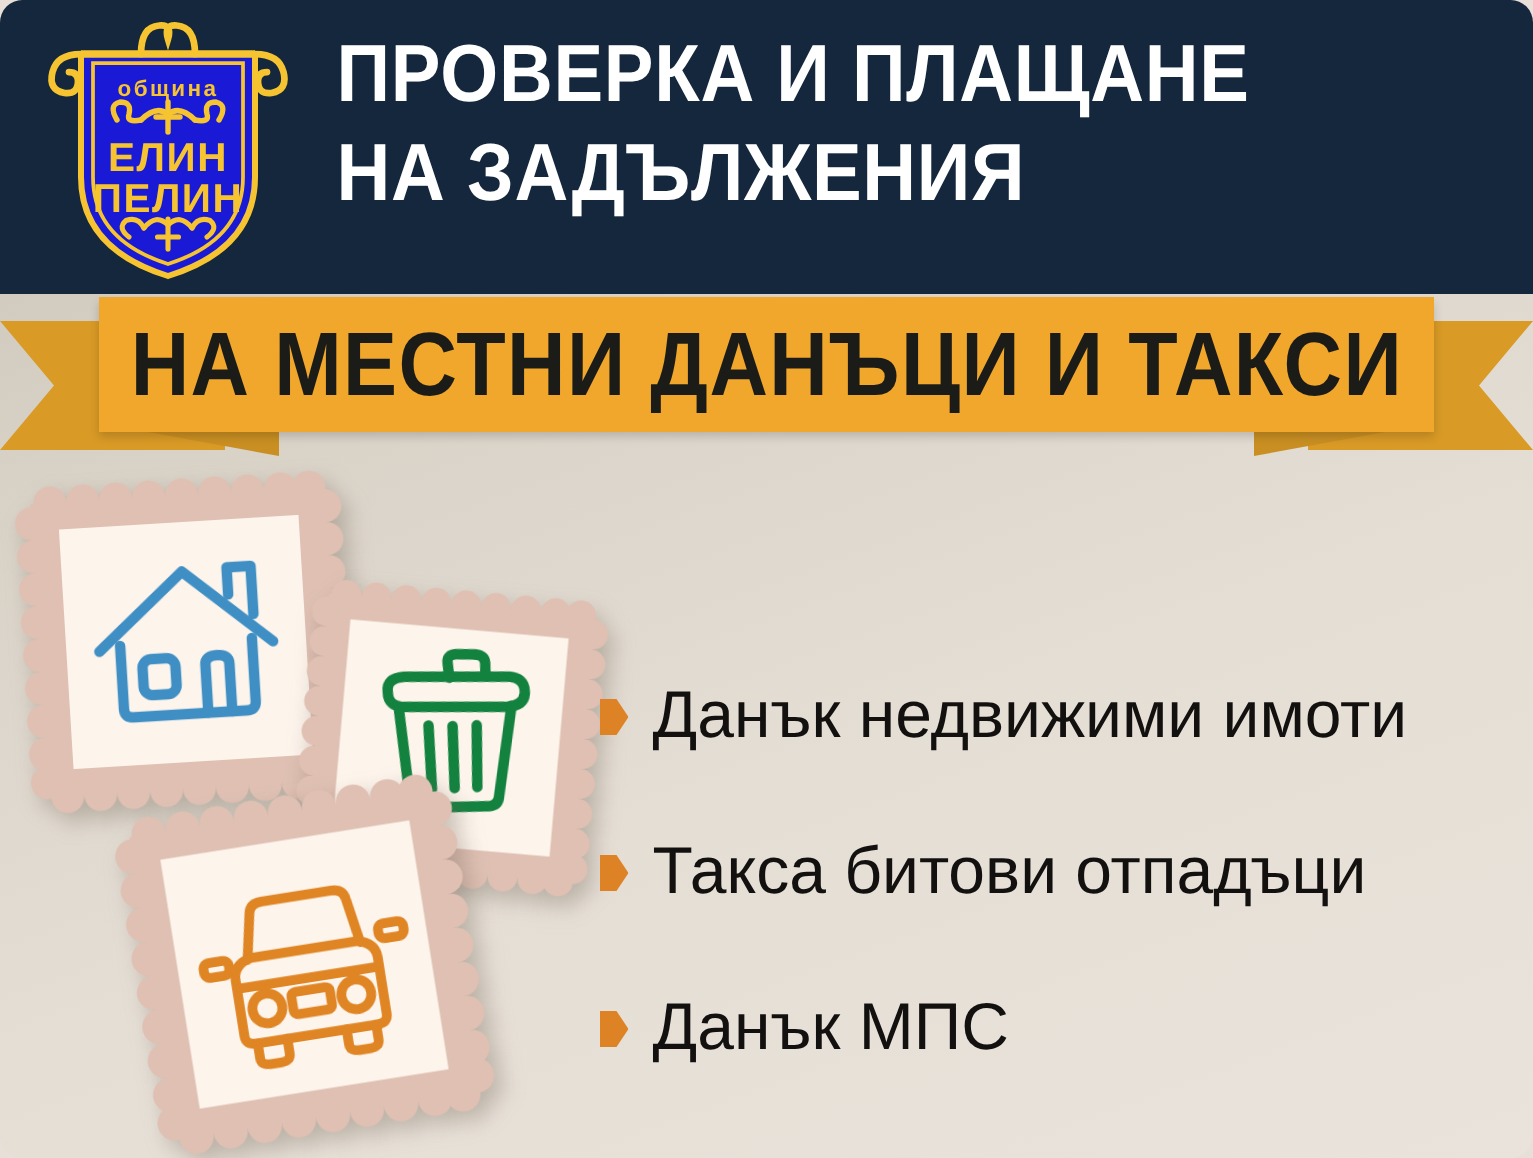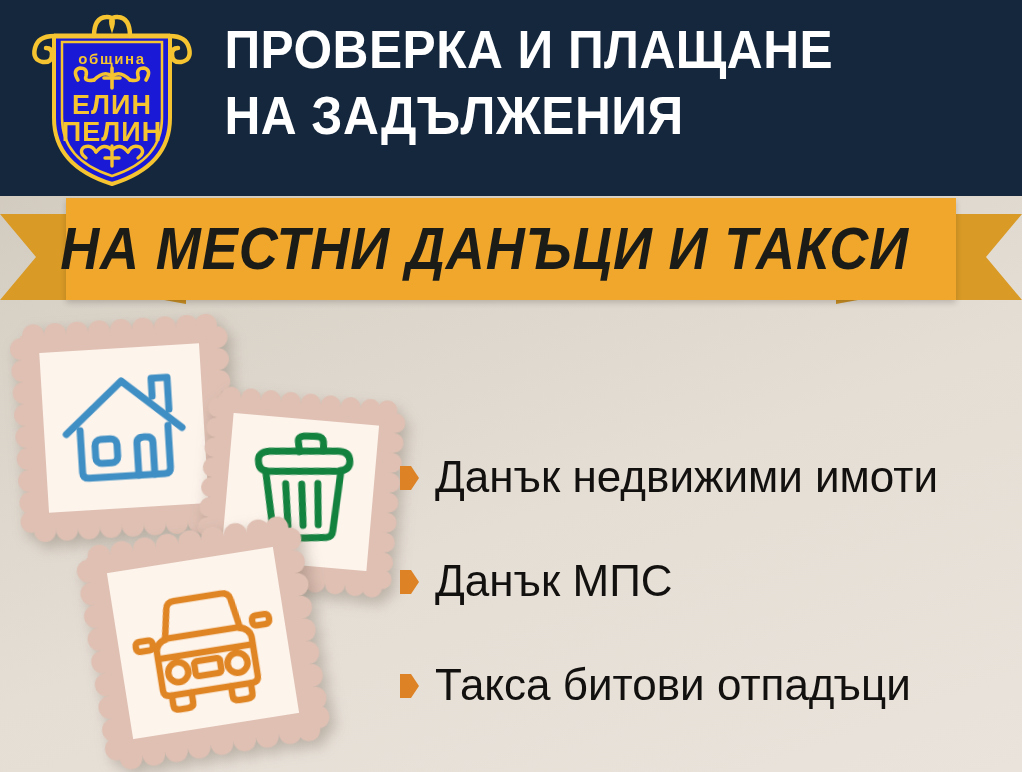--- a/index.html
+++ b/index.html
@@ -14,20 +14,21 @@
     font-family: "Liberation Sans", sans-serif;
     background: #e8e0d8;
   }
 
   #poster {
     position: relative;
     width: 1022px;
     height: 772px;
     overflow: hidden;
     background: linear-gradient(160deg, #c9c1b3 0%, #d8d1c6 28%, #e5ded5 62%, #eae3db 100%);
+    border-radius: 15px;
   }
 
   
   .header {
     position: absolute;
     left: 0; top: 0;
     width: 1022px;
     height: 196px;
     background: #14273d;
     z-index: 5;
@@ -93,27 +94,26 @@
     background: #c98f22;
   }
   .ribbon-fold.left  { left: 66px;  clip-path: polygon(0 0, 120px 0, 120px 22px); }
   .ribbon-fold.right { right: 66px; clip-path: polygon(0 0, 120px 0, 0 22px); }
 
   .ribbon-main {
     position: absolute;
     left: 66px;
     top: 2px;
     width: 890px;
-    height: 102px;
+    height: 90px;
     background: #f0a72c;
     display: flex;
     align-items: center;
-    justify-content: flex-end;
+    justify-content: center;
     box-shadow: 0 3px 6px rgba(0,0,0,0.17);
-    font-style: italic;
   }
   .ribbon-text {
     color: #1b1b18;
     font-family: "Liberation Sans Narrow", "Liberation Sans", sans-serif;
     font-weight: bold;
     font-size: 60px;
     line-height: 62px;
     letter-spacing: 1px;
     transform: scaleX(0.9);
     white-space: nowrap;
@@ -394,23 +394,23 @@
 
   <div class="list">
 
     <div class="list-item">
       <span class="bullet"></span>
       <span class="list-label">Данък недвижими имоти</span>
     </div>
 
     <div class="list-item">
       <span class="bullet"></span>
-      <span class="list-label">Данък МПС</span>
+      <span class="list-label">Такса битови отпадъци</span>
     </div>
 
     <div class="list-item">
       <span class="bullet"></span>
-      <span class="list-label">Такса битови отпадъци</span>
+      <span class="list-label">Данък МПС</span>
     </div>
 
   </div>
 
 </div>
 
 </body></html>

